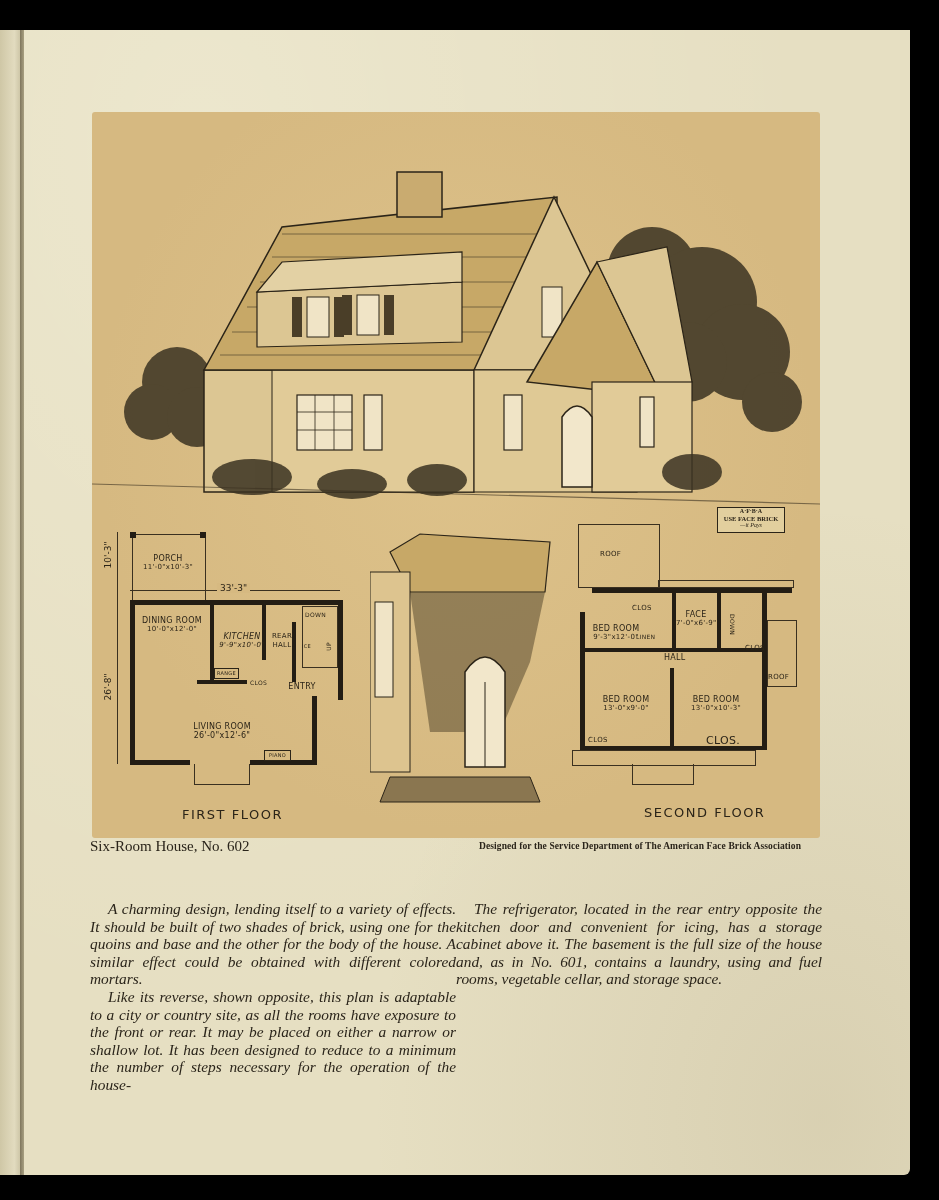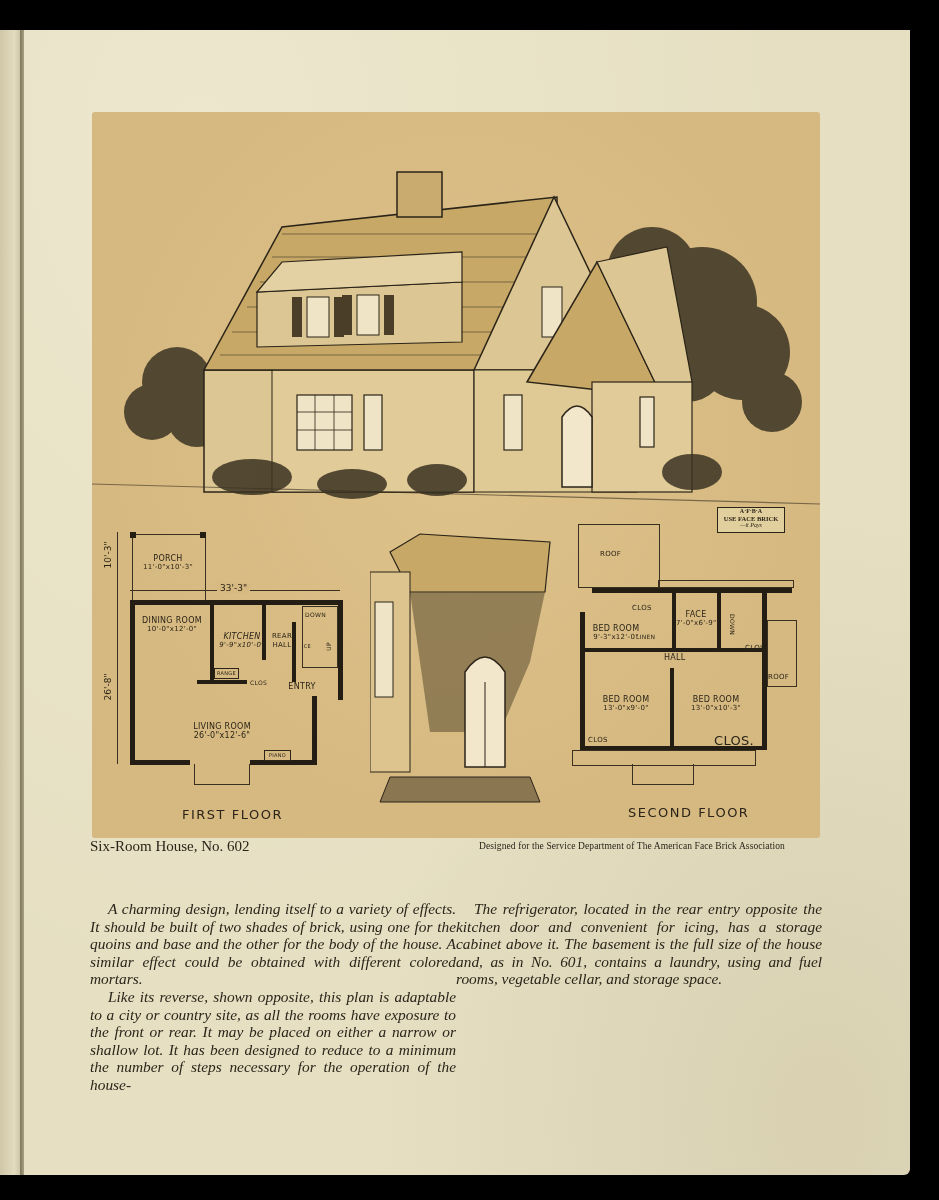--- a/index.html
+++ b/index.html
@@ -47,21 +47,21 @@
   .wall { position:absolute; background:#231d14; }
   .thin { position:absolute; border:1px solid #3a3020; }
   .floor-title { position:absolute; font-size:13px; letter-spacing:1.5px; color:#2b2418; font-family:"DejaVu Sans","Liberation Sans",sans-serif; }
   .dim { position:absolute; font-size:9px; color:#2b2418; font-family:"DejaVu Sans",sans-serif; }
 
   
   .caption-left {
     position:absolute; left:66px; top:808px; font-size:15px; color:#2a241a;
   }
   .caption-right {
-    position:absolute; left:455px; top:811px; font-size:9.5px; color:#2a241a; font-weight:normal; letter-spacing:.1px;
+    position:absolute; left:455px; top:811px; font-size:9.5px; color:#2a241a; font-weight:bold; letter-spacing:.1px;
   }
   .title {
     position:absolute; left:0; width:886px; top:838px; text-align:center;
     font-size:21px; color:#221d14;
   }
   .col {
     position:absolute; top:870px; width:366px; font-size:15.4px; line-height:17.6px; color:#2a241a;
     text-align:justify;
   }
   .col p { margin:0; text-indent:0; }
@@ -258,23 +258,23 @@
       <div class="lbl" style="left:108px; top:175px; width:72px;">
         <div>BED ROOM</div>
         <div style="font-size:7px;">13'-0"x10'-3"</div>
       </div>
       <div class="lbl" style="left:60px; top:84px; font-size:7px;">CLOS</div>
       <div class="lbl" style="left:64px; top:112px; font-size:6px;">LINEN</div>
       <div class="lbl" style="left:150px; top:100px; font-size:6px; transform:rotate(90deg);">DOWN</div>
       <div class="lbl" style="left:173px; top:124px; font-size:7px;">CLOS</div>
       <div class="lbl" style="left:196px; top:153px; font-size:7px;">ROOF</div>
       <div class="lbl" style="left:16px; top:216px; font-size:7px;">CLOS</div>
-      <div class="lbl" style="left:142px; top:216px; font-size:13px;">CLOS.</div>
-
-      <div class="floor-title" style="left:56px; top:285px;">SECOND FLOOR</div>
+      <div class="lbl" style="left:134px; top:216px; font-size:11px;">CLOS.</div>
+
+      <div class="floor-title" style="left:72px; top:285px;">SECOND FLOOR</div>
     </div>
   </div>
 
   <div class="caption-left">Six-Room House, No. 602</div>
   <div class="caption-right">Designed for the Service Department of The American Face Brick Association</div>
 
 
   <div class="col col-left">
     <p class="ind">A charming design, lending itself to a variety of effects. It should be built of two shades of brick, using one for the quoins and base and the other for the body of the house. A similar effect could be obtained with different colored mortars.</p>
     <p class="ind">Like its reverse, shown opposite, this plan is adaptable to a city or country site, as all the rooms have exposure to the front or rear. It may be placed on either a narrow or shallow lot. It has been designed to reduce to a minimum the number of steps necessary for the operation of the house-</p>

